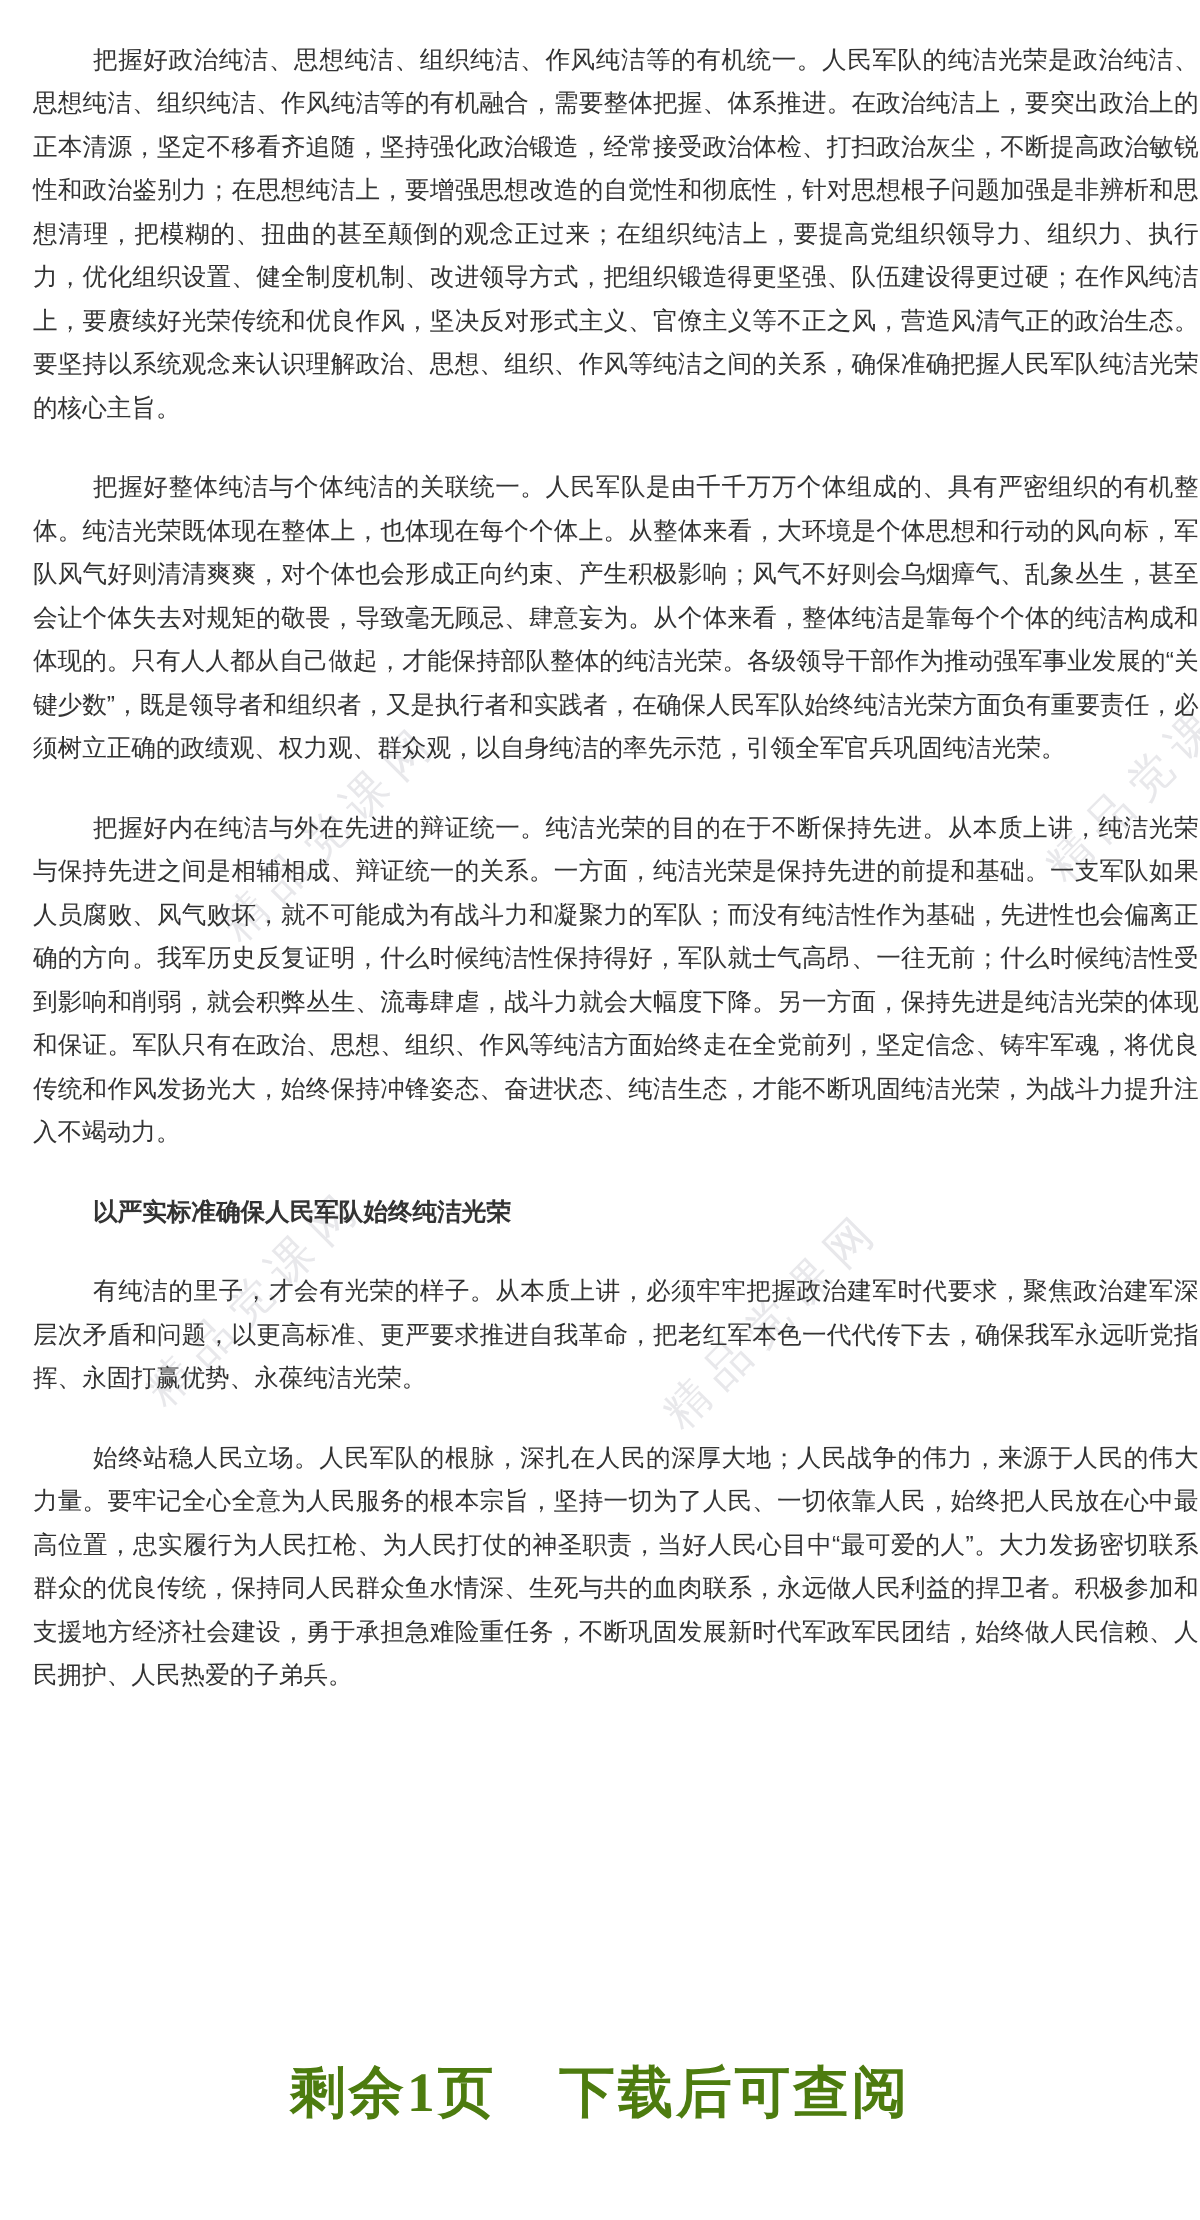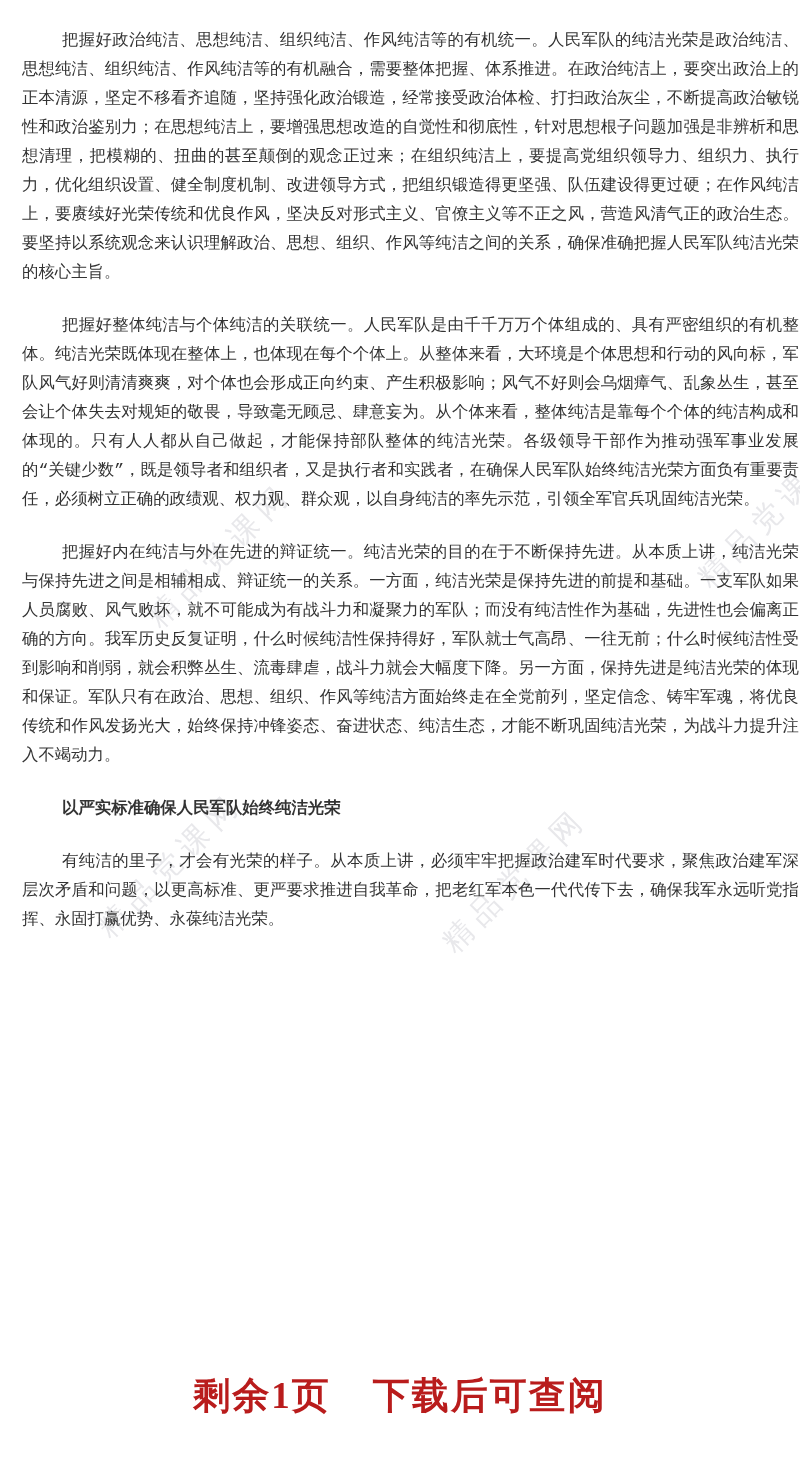--- a/index.html
+++ b/index.html
@@ -25,21 +25,20 @@
     letter-spacing: 8px;
     white-space: nowrap;
     transform: translate(-50%, -50%) rotate(-45deg);
     font-family: "Liberation Sans", sans-serif;
     user-select: none;
   }
   .doc {
     position: relative;
     z-index: 1;
     padding: 26px 1px 0 22px;
-    font-family: Liberation Mono, monospace;
   }
   .para {
     margin: 0 0 24px 0;
     font-size: 16.4px;
     line-height: 29px;
     text-align: justify;
     text-indent: 40px;
     letter-spacing: 0;
     word-break: break-all;
   }
@@ -76,19 +75,20 @@
       <div class="watermark" style="left: 515px; top: 880px; color: rgb(232, 232, 235);">精品党课网</div>
       <div class="watermark" style="left: 170px; top: 865px; color: rgb(232, 232, 235);">精品党课网</div>
     </div>
 
   <div class="doc" style="color: rgb(51, 51, 51);">
       <p class="para">把握好政治纯洁、思想纯洁、组织纯洁、作风纯洁等的有机统一。人民军队的纯洁光荣是政治纯洁、思想纯洁、组织纯洁、作风纯洁等的有机融合，需要整体把握、体系推进。在政治纯洁上，要突出政治上的正本清源，坚定不移看齐追随，坚持强化政治锻造，经常接受政治体检、打扫政治灰尘，不断提高政治敏锐性和政治鉴别力；在思想纯洁上，要增强思想改造的自觉性和彻底性，针对思想根子问题加强是非辨析和思想清理，把模糊的、扭曲的甚至颠倒的观念正过来；在组织纯洁上，要提高党组织领导力、组织力、执行力，优化组织设置、健全制度机制、改进领导方式，把组织锻造得更坚强、队伍建设得更过硬；在作风纯洁上，要赓续好光荣传统和优良作风，坚决反对形式主义、官僚主义等不正之风，营造风清气正的政治生态。要坚持以系统观念来认识理解政治、思想、组织、作风等纯洁之间的关系，确保准确把握人民军队纯洁光荣的核心主旨。</p>
       <p class="para">把握好整体纯洁与个体纯洁的关联统一。人民军队是由千千万万个体组成的、具有严密组织的有机整体。纯洁光荣既体现在整体上，也体现在每个个体上。从整体来看，大环境是个体思想和行动的风向标，军队风气好则清清爽爽，对个体也会形成正向约束、产生积极影响；风气不好则会乌烟瘴气、乱象丛生，甚至会让个体失去对规矩的敬畏，导致毫无顾忌、肆意妄为。从个体来看，整体纯洁是靠每个个体的纯洁构成和体现的。只有人人都从自己做起，才能保持部队整体的纯洁光荣。各级领导干部作为推动强军事业发展的“关键少数”，既是领导者和组织者，又是执行者和实践者，在确保人民军队始终纯洁光荣方面负有重要责任，必须树立正确的政绩观、权力观、群众观，以自身纯洁的率先示范，引领全军官兵巩固纯洁光荣。</p>
       <p class="para">把握好内在纯洁与外在先进的辩证统一。纯洁光荣的目的在于不断保持先进。从本质上讲，纯洁光荣与保持先进之间是相辅相成、辩证统一的关系。一方面，纯洁光荣是保持先进的前提和基础。一支军队如果人员腐败、风气败坏，就不可能成为有战斗力和凝聚力的军队；而没有纯洁性作为基础，先进性也会偏离正确的方向。我军历史反复证明，什么时候纯洁性保持得好，军队就士气高昂、一往无前；什么时候纯洁性受到影响和削弱，就会积弊丛生、流毒肆虐，战斗力就会大幅度下降。另一方面，保持先进是纯洁光荣的体现和保证。军队只有在政治、思想、组织、作风等纯洁方面始终走在全党前列，坚定信念、铸牢军魂，将优良传统和作风发扬光大，始终保持冲锋姿态、奋进状态、纯洁生态，才能不断巩固纯洁光荣，为战斗力提升注入不竭动力。</p>
       <h3 class="para heading">以严实标准确保人民军队始终纯洁光荣</h3>
       <p class="para">有纯洁的里子，才会有光荣的样子。从本质上讲，必须牢牢把握政治建军时代要求，聚焦政治建军深层次矛盾和问题，以更高标准、更严要求推进自我革命，把老红军本色一代代传下去，确保我军永远听党指挥、永固打赢优势、永葆纯洁光荣。</p>
+      <p class="para">始终站稳人民立场。人民军队的根脉，深扎在人民的深厚大地；人民战争的伟力，来源于人民的伟大力量。要牢记全心全意为人民服务的根本宗旨，坚持一切为了人民、一切依靠人民，始终把人民放在心中最高位置，忠实履行为人民扛枪、为人民打仗的神圣职责，当好人民心目中“最可爱的人”。大力发扬密切联系群众的优良传统，保持同人民群众鱼水情深、生死与共的血肉联系，永远做人民利益的捍卫者。积极参加和支援地方经济社会建设，勇于承担急难险重任务，不断巩固发展新时代军政军民团结，始终做人民信赖、人民拥护、人民热爱的子弟兵。</p>
     </div>
 
-  <div class="footer-banner" style="color: #b91c1c;">
+  <div class="footer-banner" style="color: #4d7c0f;">
     <span>剩余1页</span><span class="banner-gap"></span><span>下载后可查阅</span>
   </div>
 
 </div>
 
 </body></html>

